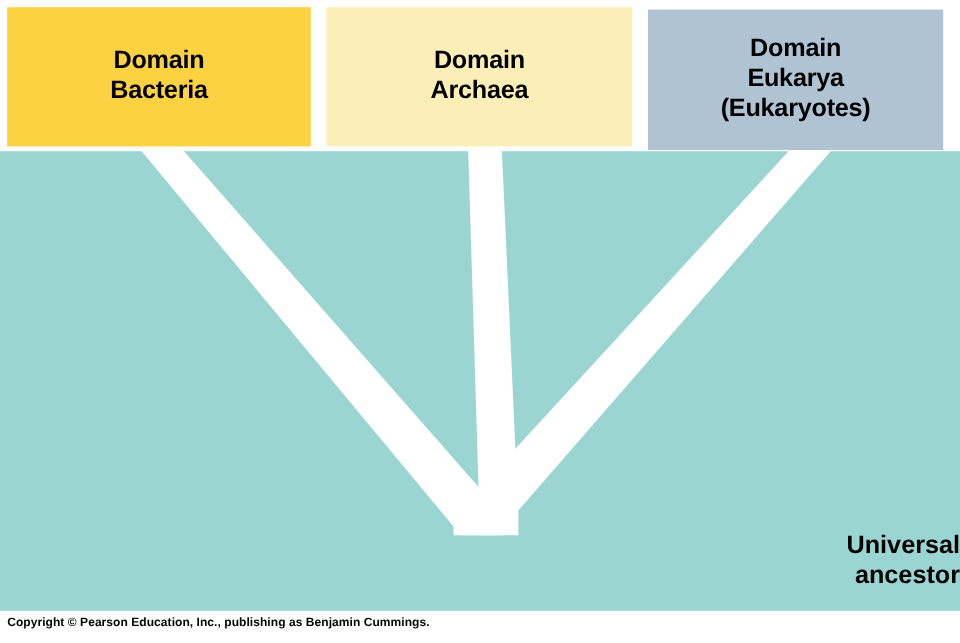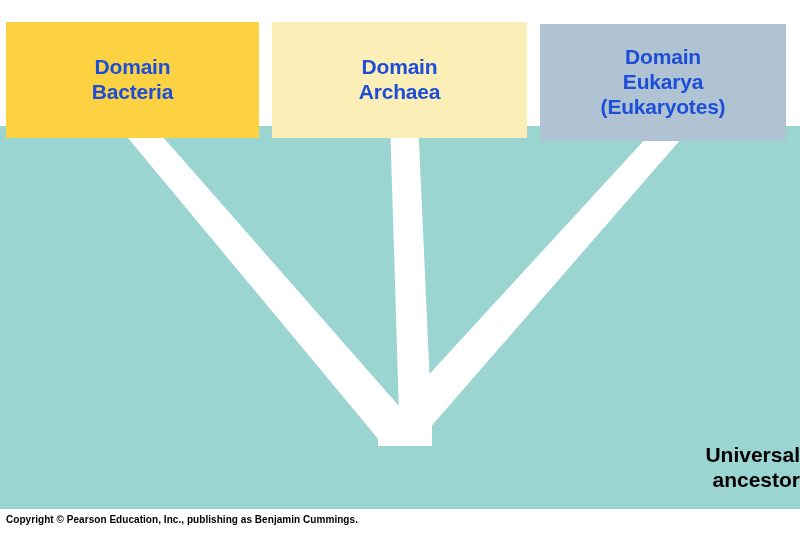--- a/index.html
+++ b/index.html
@@ -42,26 +42,25 @@
     width: 800px;
     height: 126px;
     background: #ffffff;
   }
   .domain-box {
     position: absolute;
     display: flex;
     align-items: center;
     justify-content: center;
     text-align: center;
-    color: #1d4ed8;
+    color: #000000;
     font-weight: bold;
     font-size: 21px;
     line-height: 1.18;
     letter-spacing: -0.2px;
-    margin-top: 16px;
   }
   #domain-box-bacteria {
     left: 6px;
     top: 6px;
     width: 253px;
     height: 116px;
     background: #fcd243;
   }
   #domain-box-archaea {
     left: 272px;

